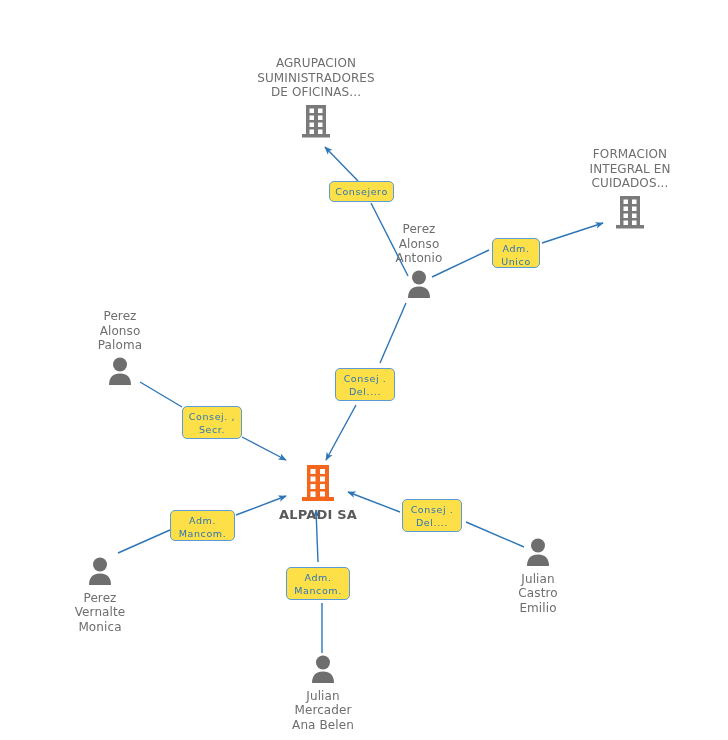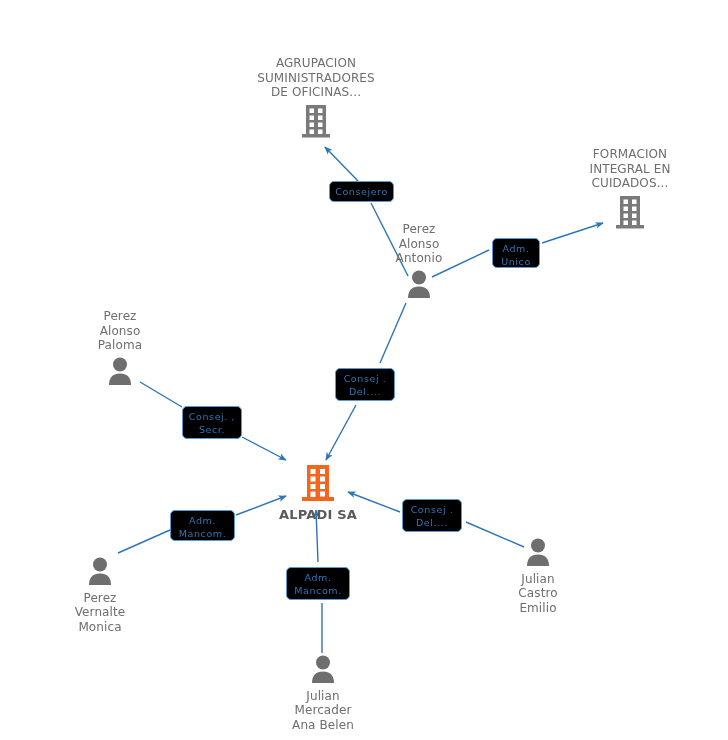--- a/index.html
+++ b/index.html
@@ -54,21 +54,21 @@
   }
   .node.label-above .glyph { margin-top: 3px; }
   .node.label-below .glyph { margin-bottom: 2px; }
 
   
   .chip {
     position: absolute;
     box-sizing: border-box;
     border: 1px solid #5b9bd5;
     border-radius: 5px;
-    background: #000000;
+    background: #fde047;
     color: #2e75b6;
     font-size: 9.5px;
     letter-spacing: 0.6px;
     text-align: center;
     line-height: 13px;
     padding: 3px 4px 3px 4px;
     white-space: pre-line;
   }
 
   

